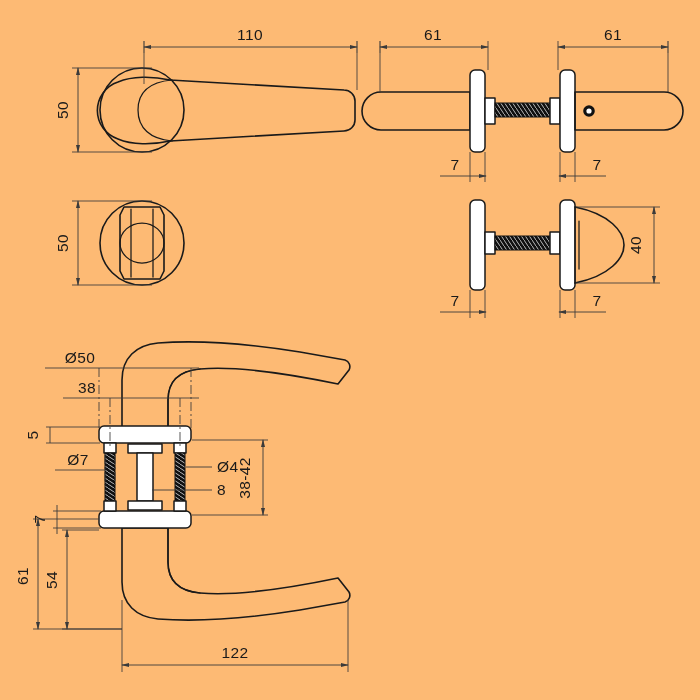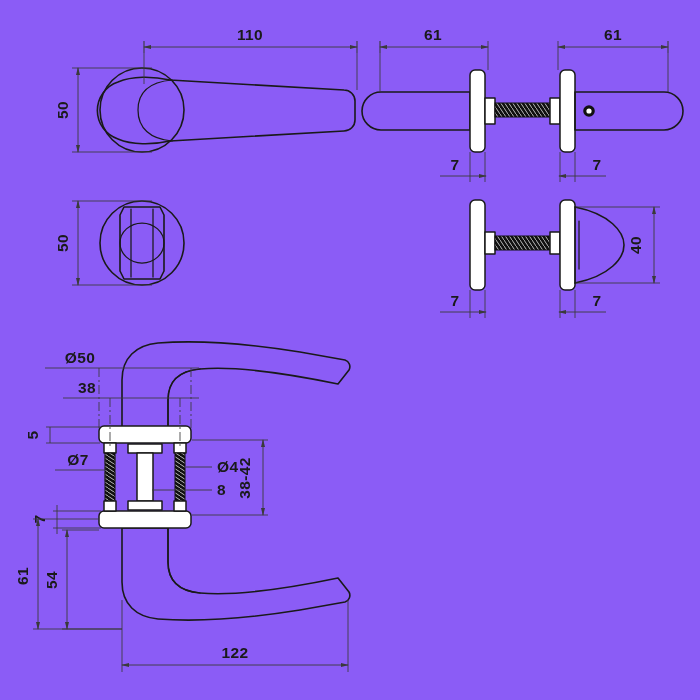--- a/index.html
+++ b/index.html
@@ -5,24 +5,23 @@
 <style>
   html, body {
     margin: 0;
     padding: 0;
     background: #ffffff;
   }
   #sheet {
     position: relative;
     width: 700px;
     height: 700px;
-    background: #8b5cf6;
+    background: #fdba74;
     overflow: hidden;
     font-family: "Liberation Sans", "DejaVu Sans", sans-serif;
-    font-weight: bold;
   }
   #sheet svg {
     display: block;
     width: 700px;
     height: 700px;
   }
   .outline {
     fill: none;
     stroke: #1a1a1a;
     stroke-width: 1.6;

